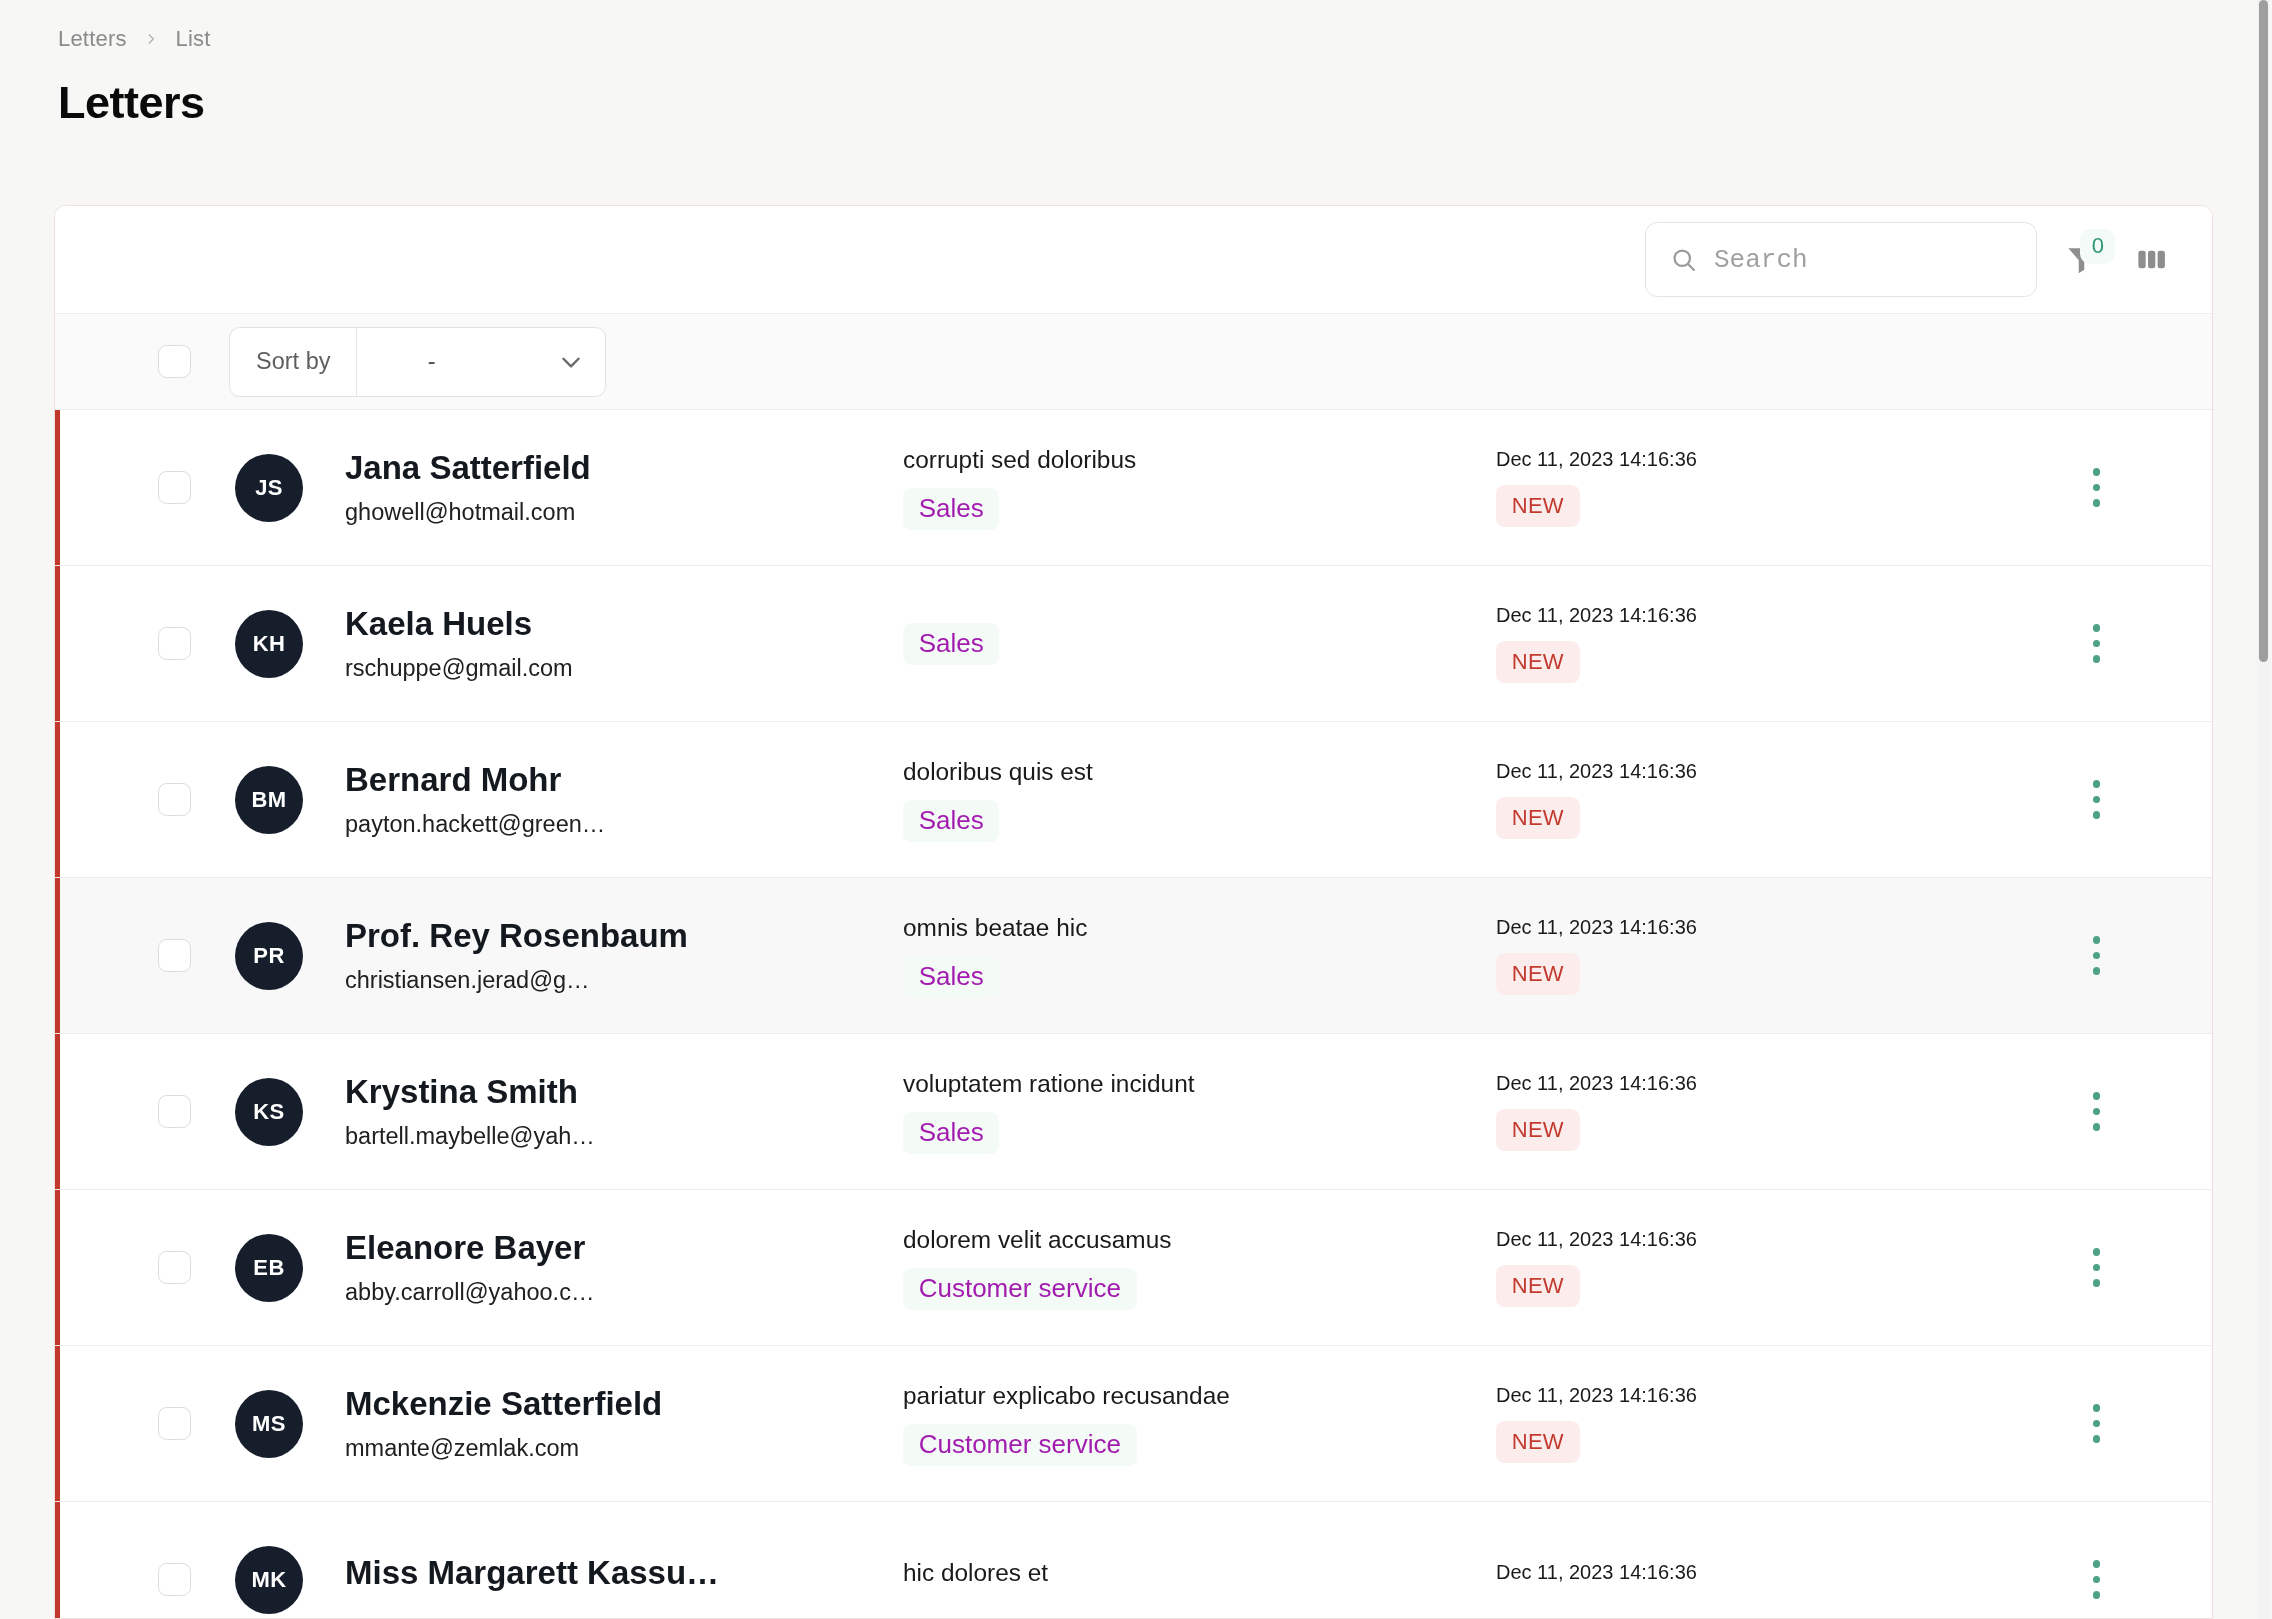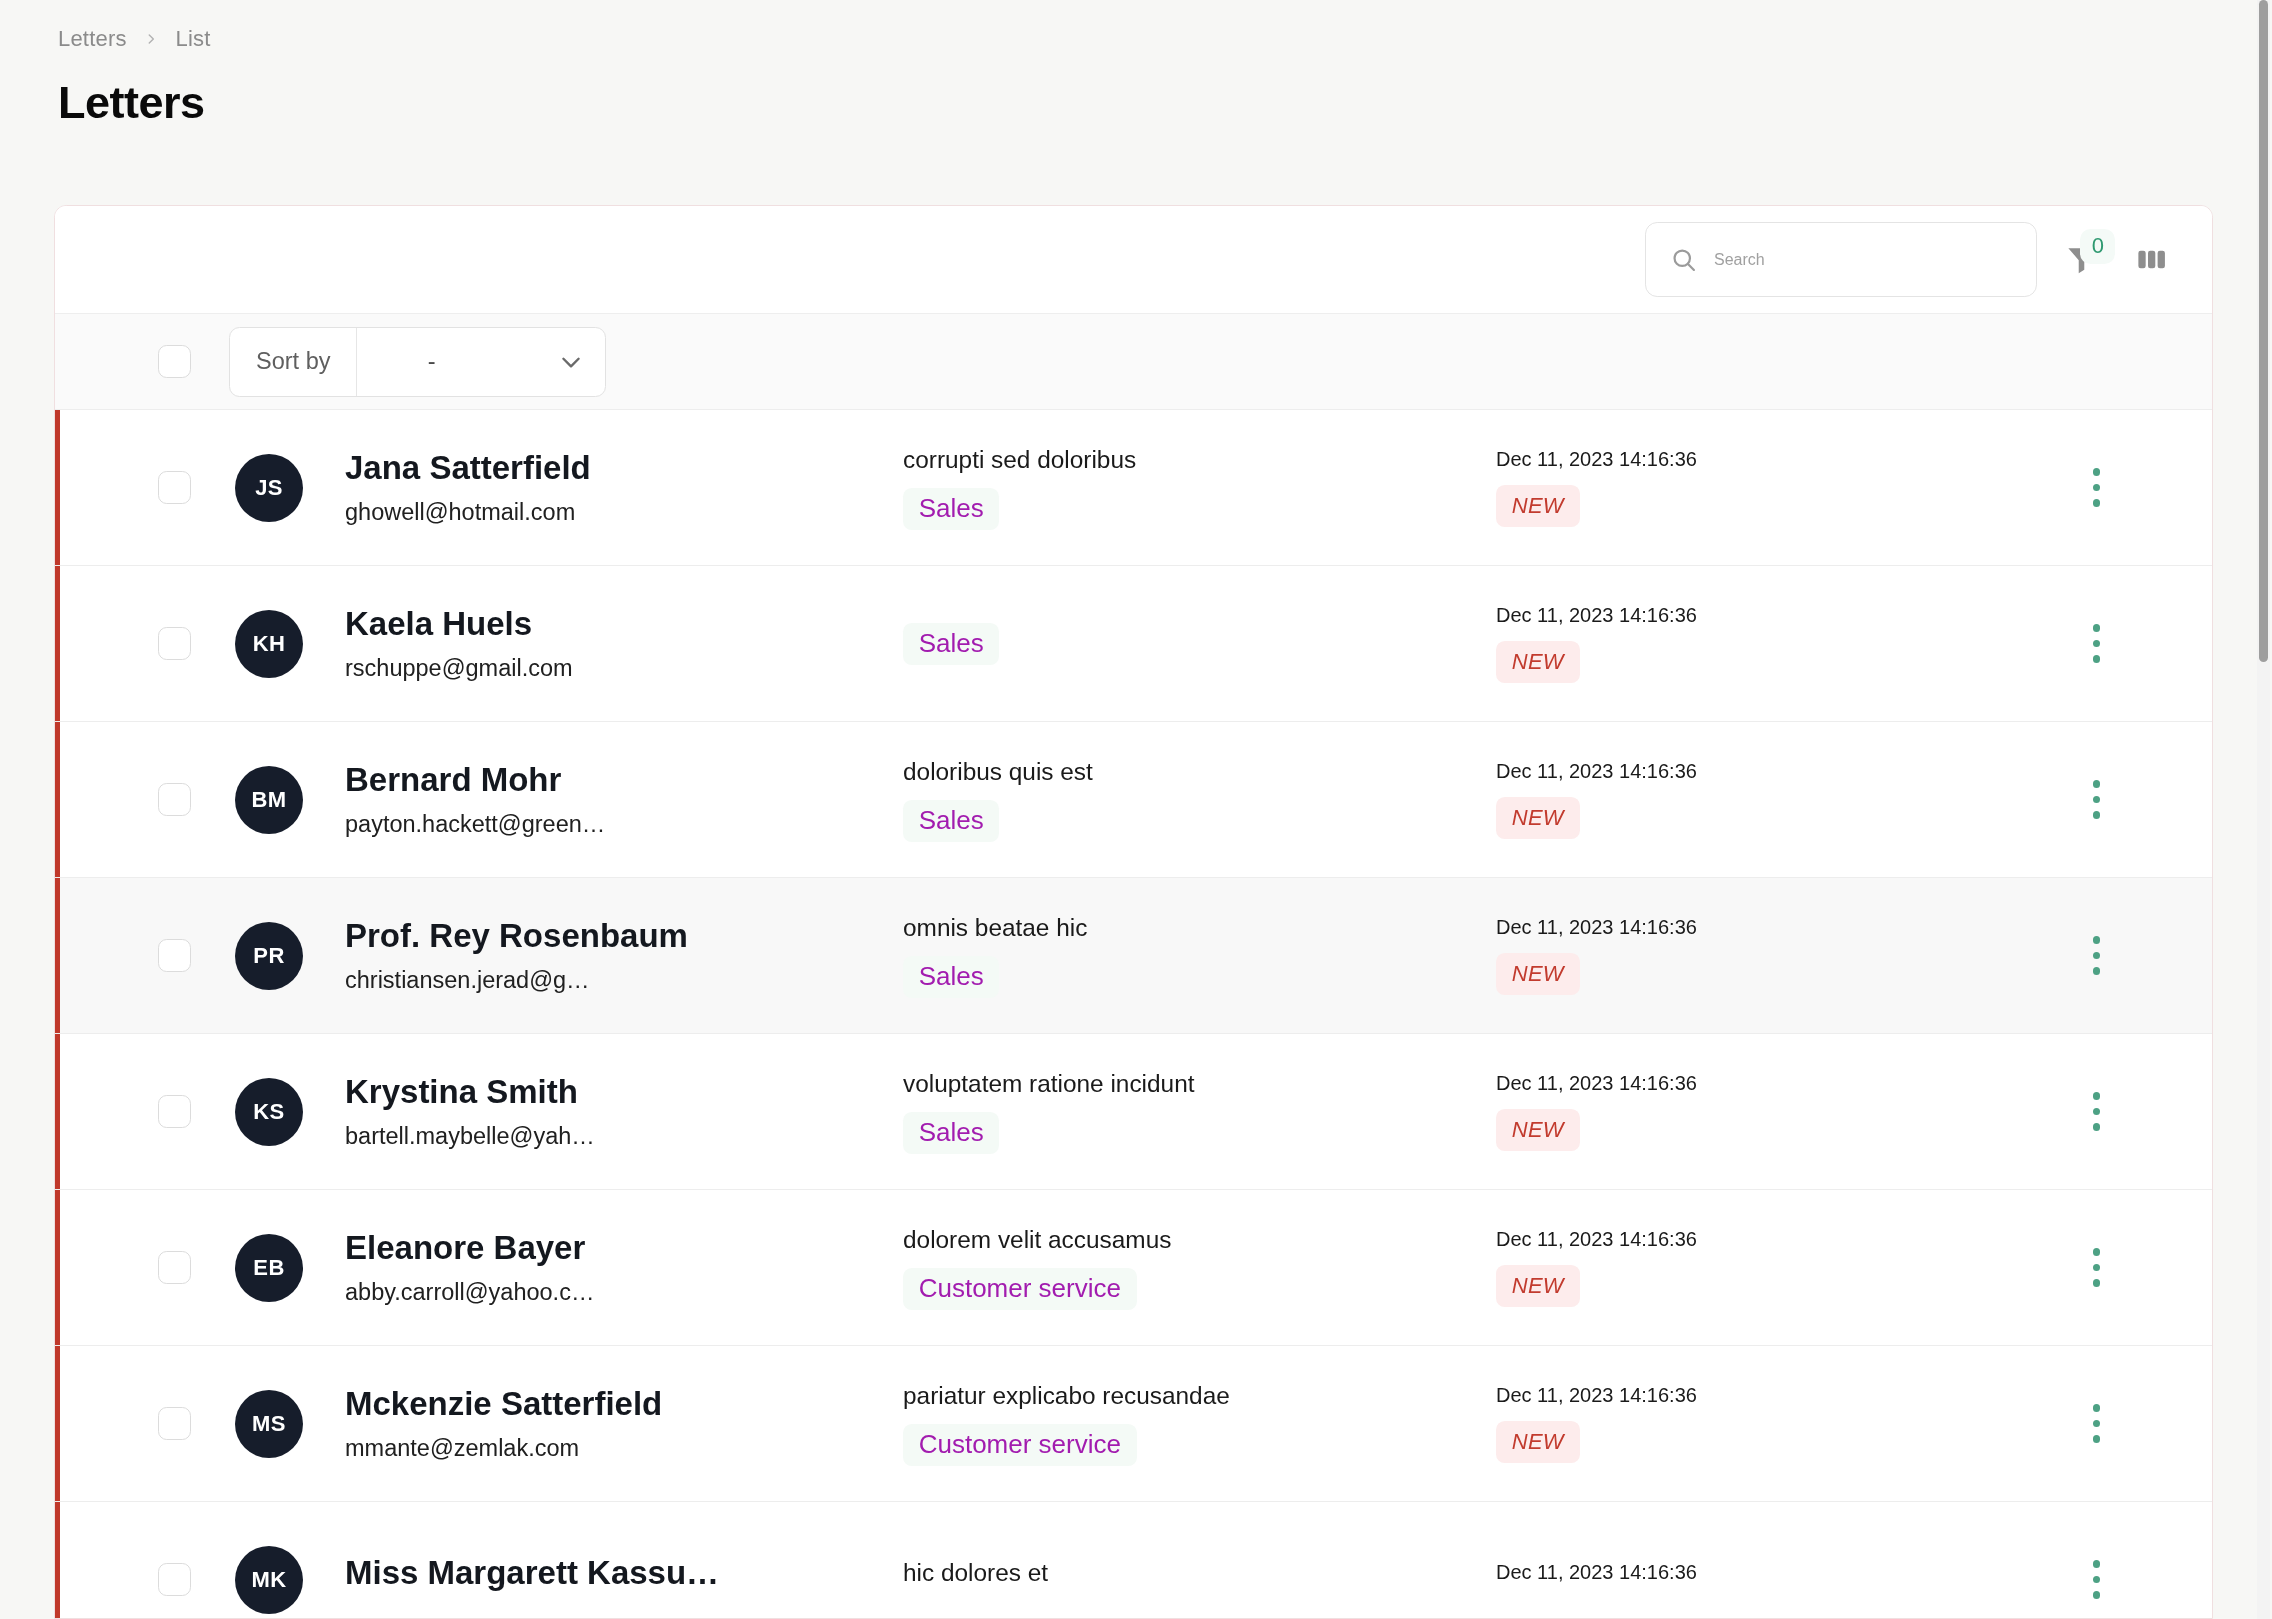--- a/index.html
+++ b/index.html
@@ -89,22 +89,22 @@
     left: 24.4px;
     width: 28px; height: 28px;
     color: #9b9b9b;
     display: flex; align-items: center; justify-content: center;
   }
   .search-icon svg { width: 100%; height: 100%; }
   .search-input {
     border: none;
     outline: none;
     background: transparent;
-    font-family: Liberation Sans, sans-serif;
-    font-size: 16px;
+    font-family: Liberation Mono, monospace;
+    font-size: 26px;
     color: #be185d;
     padding-left: 68px;
     width: 100%;
     height: 100%;
   }
   .search-input::placeholder { color: #a0a0a0; }
 
   .icon-btn {
     position: relative;
     width: 51px; height: 51px;
@@ -255,21 +255,20 @@
   .status {
     display: inline-flex;
     align-items: center;
     height: 42px;
     padding: 0 15.7px;
     border-radius: 8.7px;
     background: #fdecec;
     color: #c23b2e;
     font-size: 22px;
     letter-spacing: 0.3px;
-    font-style: italic;
   }
   .kebab {
     margin-left: auto;
     margin-right: 98px;
     width: 35px; height: 49px;
     display: flex;
     flex-direction: column;
     align-items: center;
     justify-content: center;
     gap: 7.8px;

